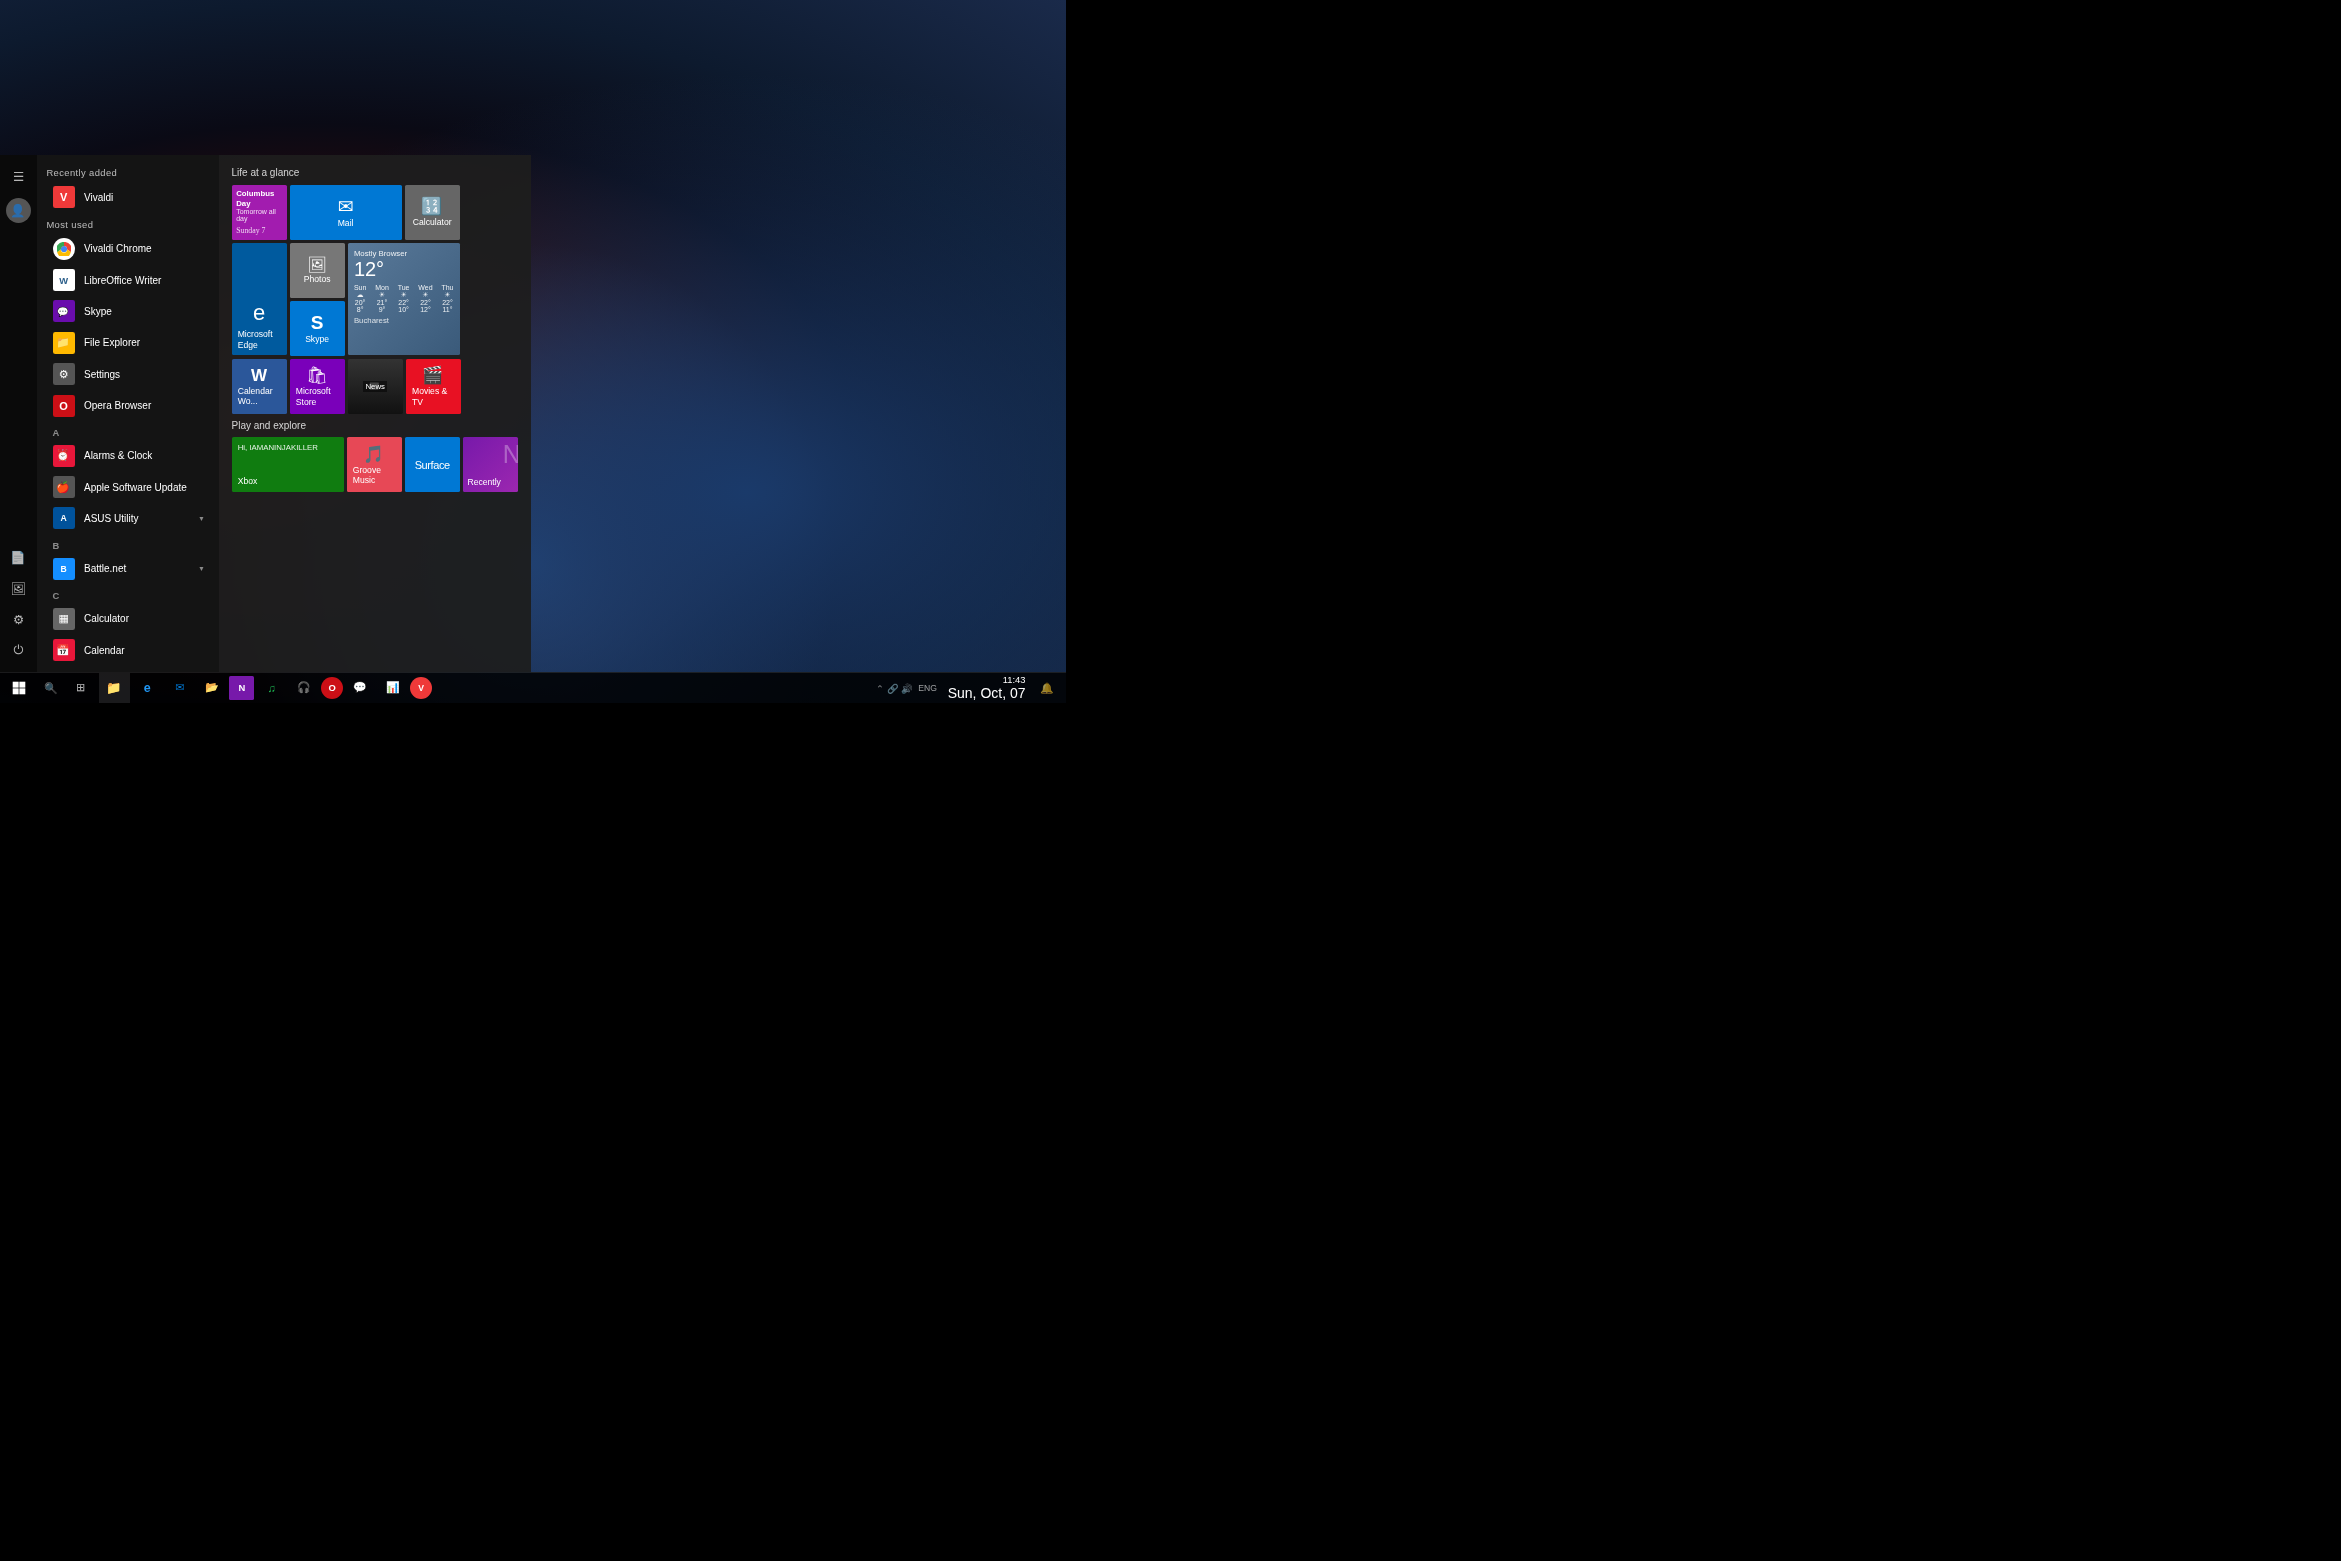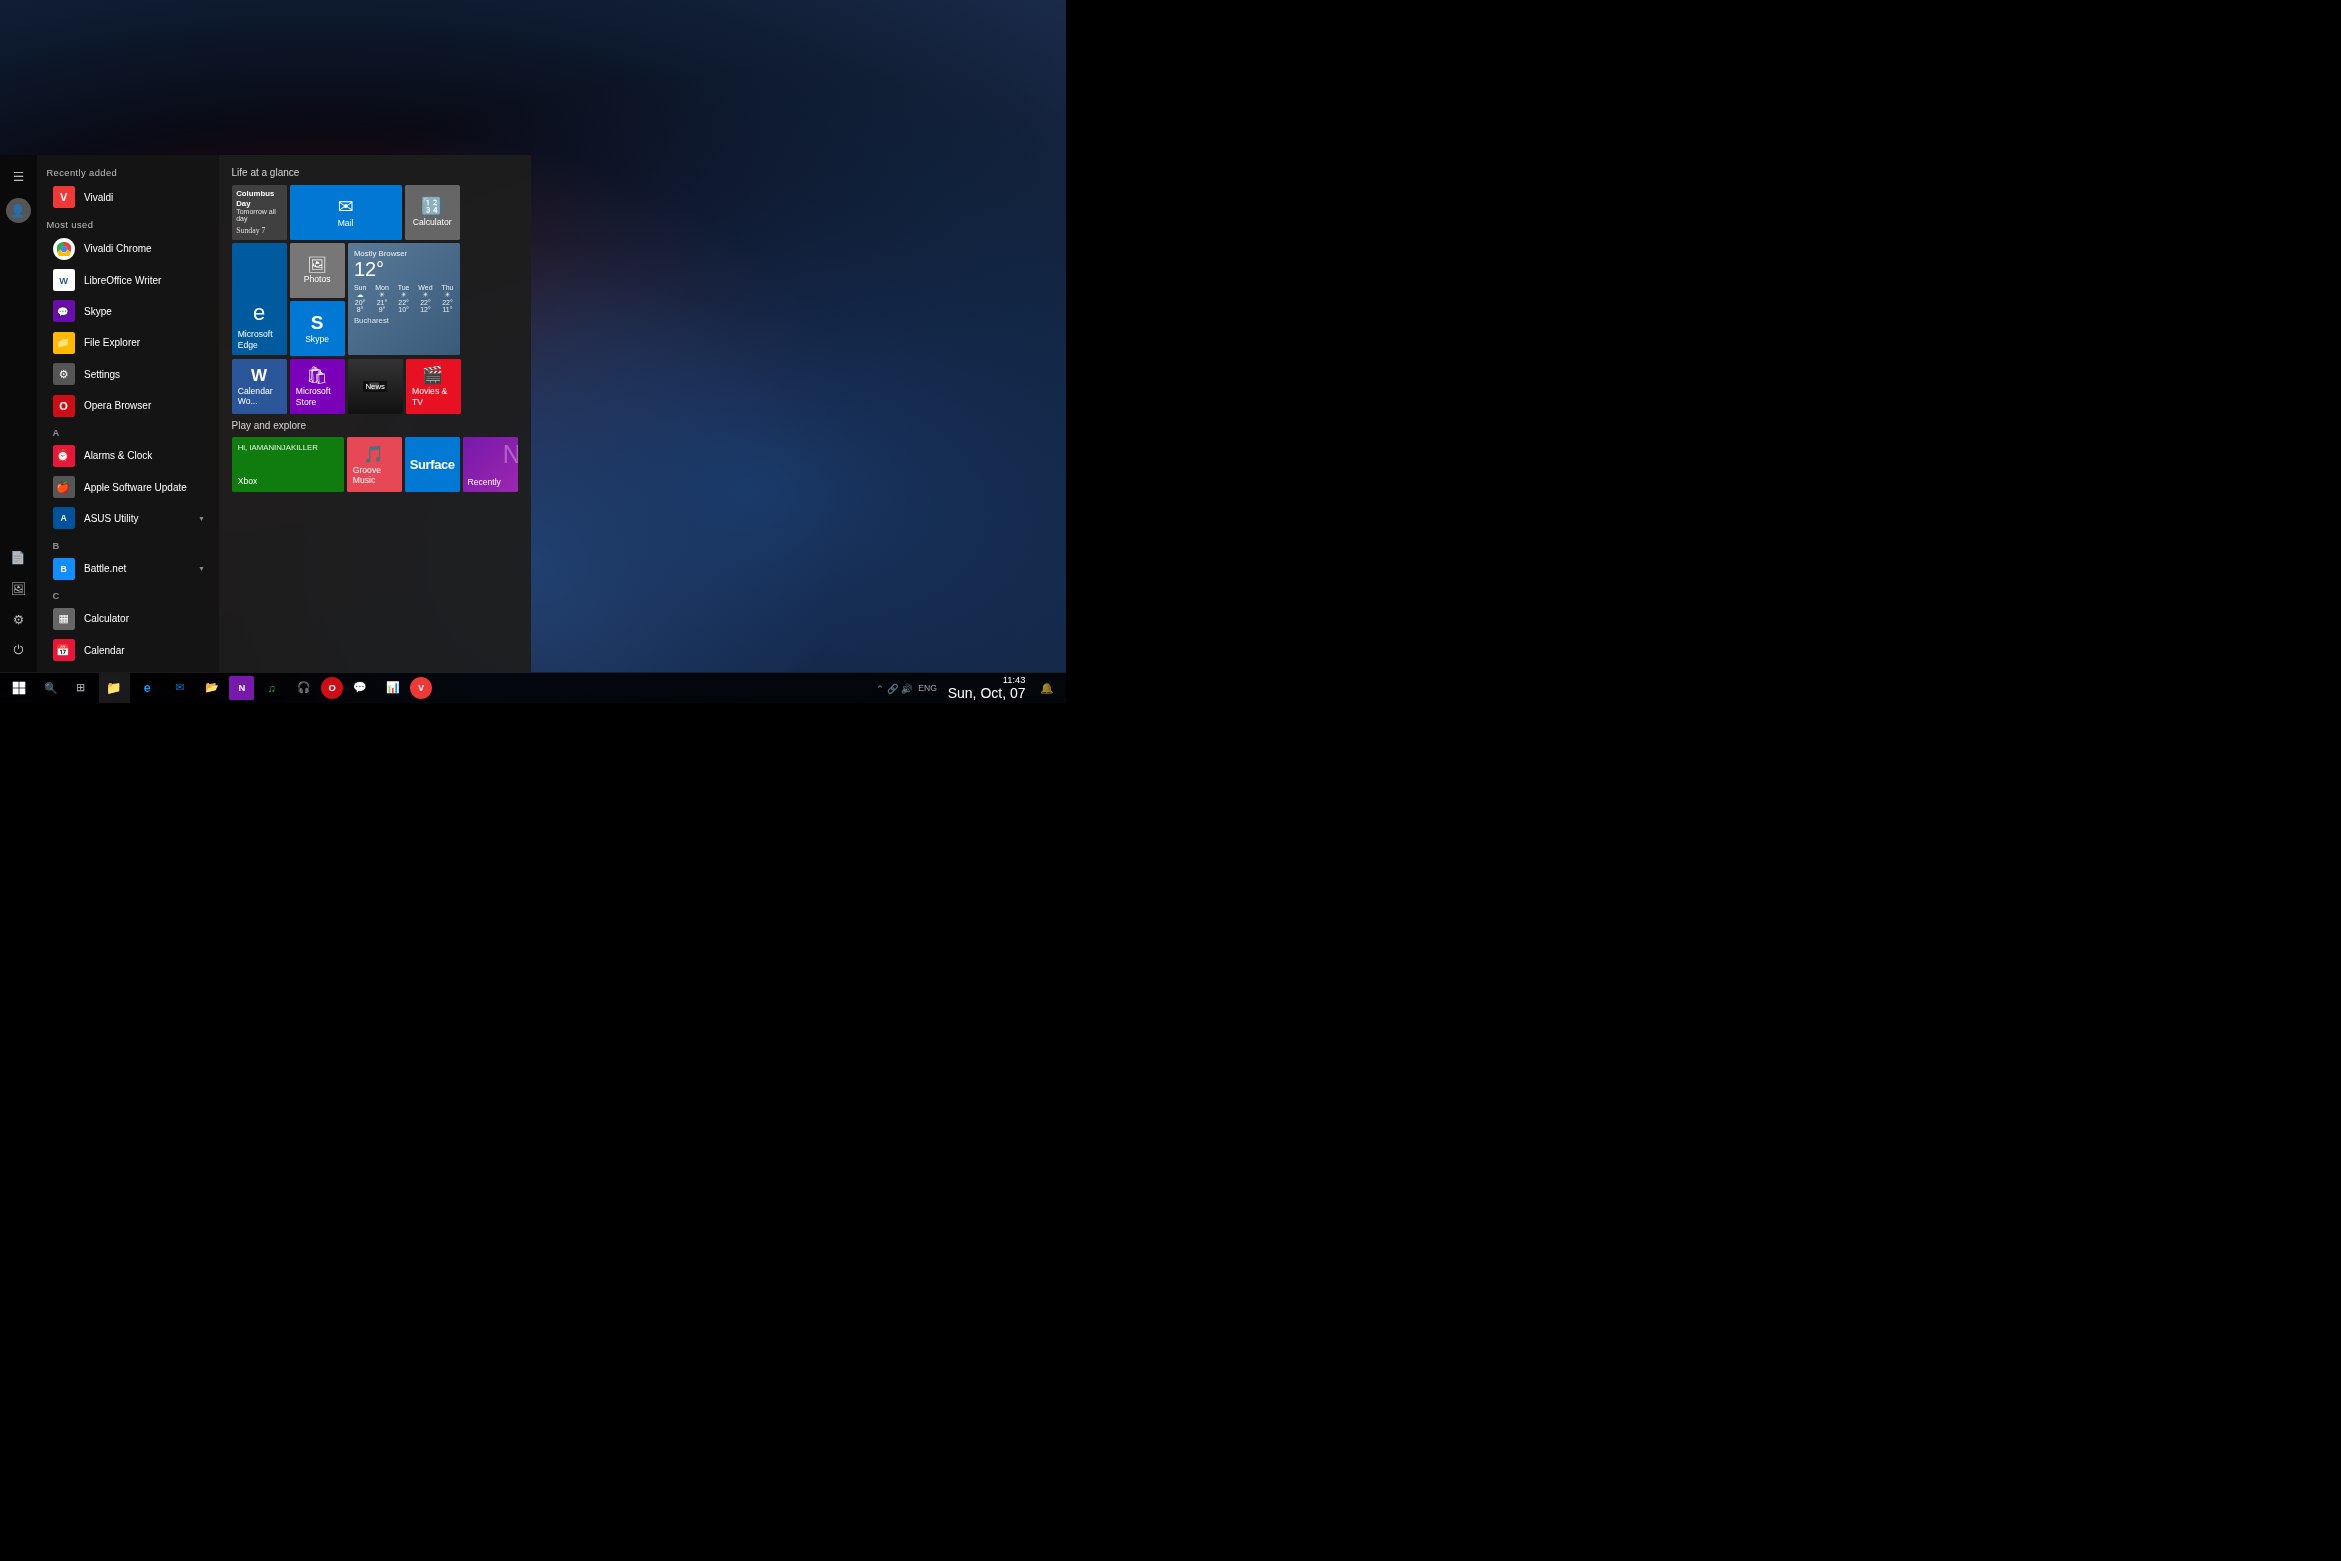--- a/index.html
+++ b/index.html
@@ -376,21 +376,21 @@
       </div>
     </div>
   </div>
 
   <div class="start-right">
 
     <div class="tiles-section-label">Life at a glance</div>
 
     <div style="display:flex; gap:3.1px; margin-bottom:3.1px;">
 
-      <div class="tile tile-calendar" style="width:55px; height:55px; background:#404040; padding:4.7px; justify-content:flex-start;">
+      <div class="tile tile-calendar" style="width:55px; height:55px; background:#a21caf; padding:4.7px; justify-content:flex-start;">
         <div class="calendar-event-title">Columbus Day</div>
         <div style="font-size:7px; color:rgba(255,255,255,0.85);">Tomorrow all day</div>
         <div style="margin-top:auto; font-size:7.8px; color:rgba(255,255,255,0.8);font-family:Liberation Serif, serif;">Sunday 7</div>
       </div>
 
       <div class="tile tile-mail" style="width:112px; height:55px; align-items:center; flex-direction:column; justify-content:center;">
         <div style="font-size:19px;">✉</div>
         <div class="tile-label">Mail</div>
       </div>
 
@@ -491,21 +491,21 @@
         <div style="font-size:7.8px; color:rgba(255,255,255,0.9);">Hi, IAMANINJAKILLER</div>
         <div class="tile-label" style="margin-top:auto;">Xbox</div>
       </div>
 
       <div class="tile" style="width:55px; height:55px; background:#e74856; align-items:center; flex-direction:column; justify-content:center;">
         <div style="font-size:17px;">🎵</div>
         <div class="tile-label">Groove Music</div>
       </div>
 
       <div class="tile" style="width:55px; height:55px; background:#0078d4; align-items:center; flex-direction:column; justify-content:center;">
-        <div style="font-size:13px; color:white; font-weight:700; letter-spacing:-0.4px;">Surface</div>
+        <div style="font-size:11px; color:white; font-weight:400; letter-spacing:-0.4px;">Surface</div>
       </div>
 
       <div class="tile" style="width:55px; height:55px; background:linear-gradient(135deg, #7719aa, #9c27b0); overflow:hidden;">
         <div style="font-size:25px; color:rgba(255,255,255,0.3); position:absolute; right:-3.1px; top:3.1px;">N</div>
         <div class="tile-label" style="position:absolute; bottom:4.7px; left:4.7px;">Recently</div>
       </div>
     </div>
 
   </div>
 </div>

